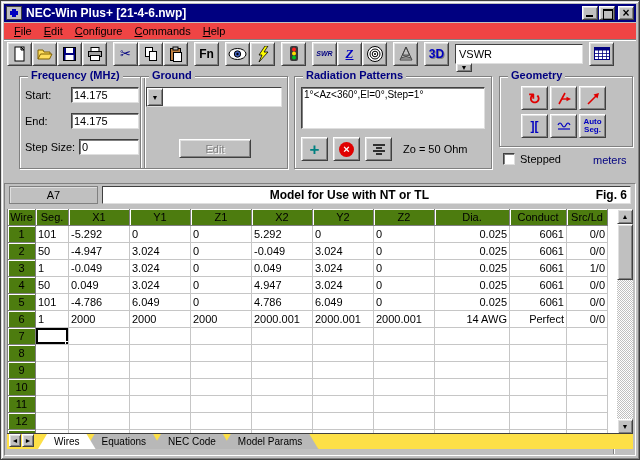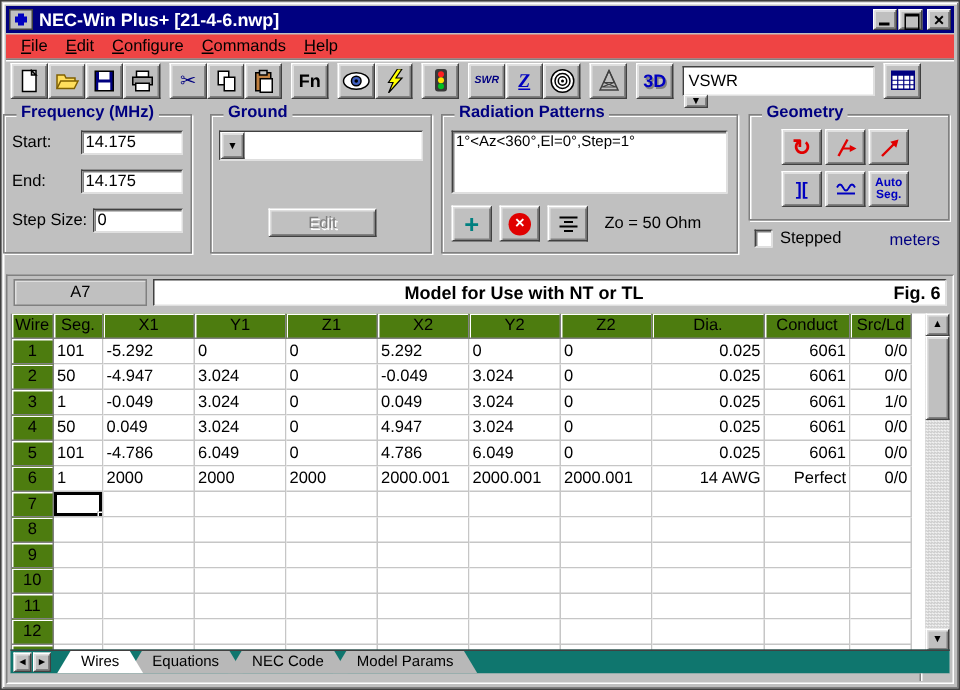--- a/index.html
+++ b/index.html
@@ -98,22 +98,22 @@
   .fillhandle { position:absolute; right:-1px; bottom:-1px; width:4px; height:4px; background:#000;
                 border:1px solid #fff; }
 
   .vscroll { position:absolute; right:2px; top:25px; width:16px; bottom:21px;
              background-image:conic-gradient(#fff 25%, #c0c0c0 0 50%, #fff 0 75%, #c0c0c0 0);
              background-size:2px 2px; }
   .sbtn { position:absolute; left:0; width:16px; height:15px; font-size:7px; display:flex;
           align-items:center; justify-content:center; color:#000; }
   .sthumb { position:absolute; left:0; top:15px; width:16px; height:56px; }
 
-  .tabbar { position:absolute; left:2px; right:2px; bottom:6px; height:16px; background:#0f766e;
-            border-top:1px solid #404040; display:flex; align-items:center; padding-left:2px; }
+  .tabbar { position:absolute; left:2px; right:2px; bottom:6px; height:16px; background:#fde047;
+            border-top:1px solid #404040; display:flex; align-items:flex-start; padding-left:2px; }
   .tab-arrows { display:flex; align-items:center; gap:1px; margin-right:4px; }
   .tab-arrow { width:12px; height:13px; font-size:7px; display:flex; align-items:center;
                justify-content:center; color:#000; }
   .tab { font-size:10px; line-height:15px; padding:0 16px; color:#000; background:#b8b8b8;
          clip-path:polygon(9px 0, calc(100% - 9px) 0, 100% 100%, 0 100%);
          margin-left:-10px; position:relative; filter:drop-shadow(1px 0 0 #808080); }
   .tab:first-of-type { margin-left:0; }
   .tab.active { background:#fff; z-index:2; }
   .bottomstrip { position:absolute; left:2px; right:2px; bottom:1px; height:5px; background:#c0c0c0; }
   .bottomstrip .split { position:absolute; right:18px; top:0; bottom:0; width:2px;
@@ -243,21 +243,21 @@
     <div class="tb-sep"></div>
     <div class="tb-btn raised">
       <svg width="18" height="15">
           <rect x="1.5" y="1.5" width="15" height="12" fill="#fff" stroke="#000080"></rect>
           <rect x="1.5" y="1.5" width="15" height="3" fill="#000080"></rect>
           <path d="M5.5 1.5 V13.5 M9.5 1.5 V13.5 M13.5 1.5 V13.5 M1.5 7.5 H16.5 M1.5 10.5 H16.5" stroke="#000080" stroke-width="0.8"></path>
         </svg>
     </div>
   </div>
 
-  <div class="groupbox" style="left:1px; top:75px; width:126px; height:93px;">
+  <div class="groupbox" style="left:18px; top:75px; width:126px; height:93px;">
     <span class="grouplabel">Frequency (MHz)</span>
     <div class="freq-row">
       <span class="panel-label">Start:</span>
       <input class="sunken-field" value="14.175" style="">
     </div>
     <div class="freq-row">
       <span class="panel-label">End:</span>
       <input class="sunken-field" value="14.175" style="">
     </div>
     <div class="freq-row">

